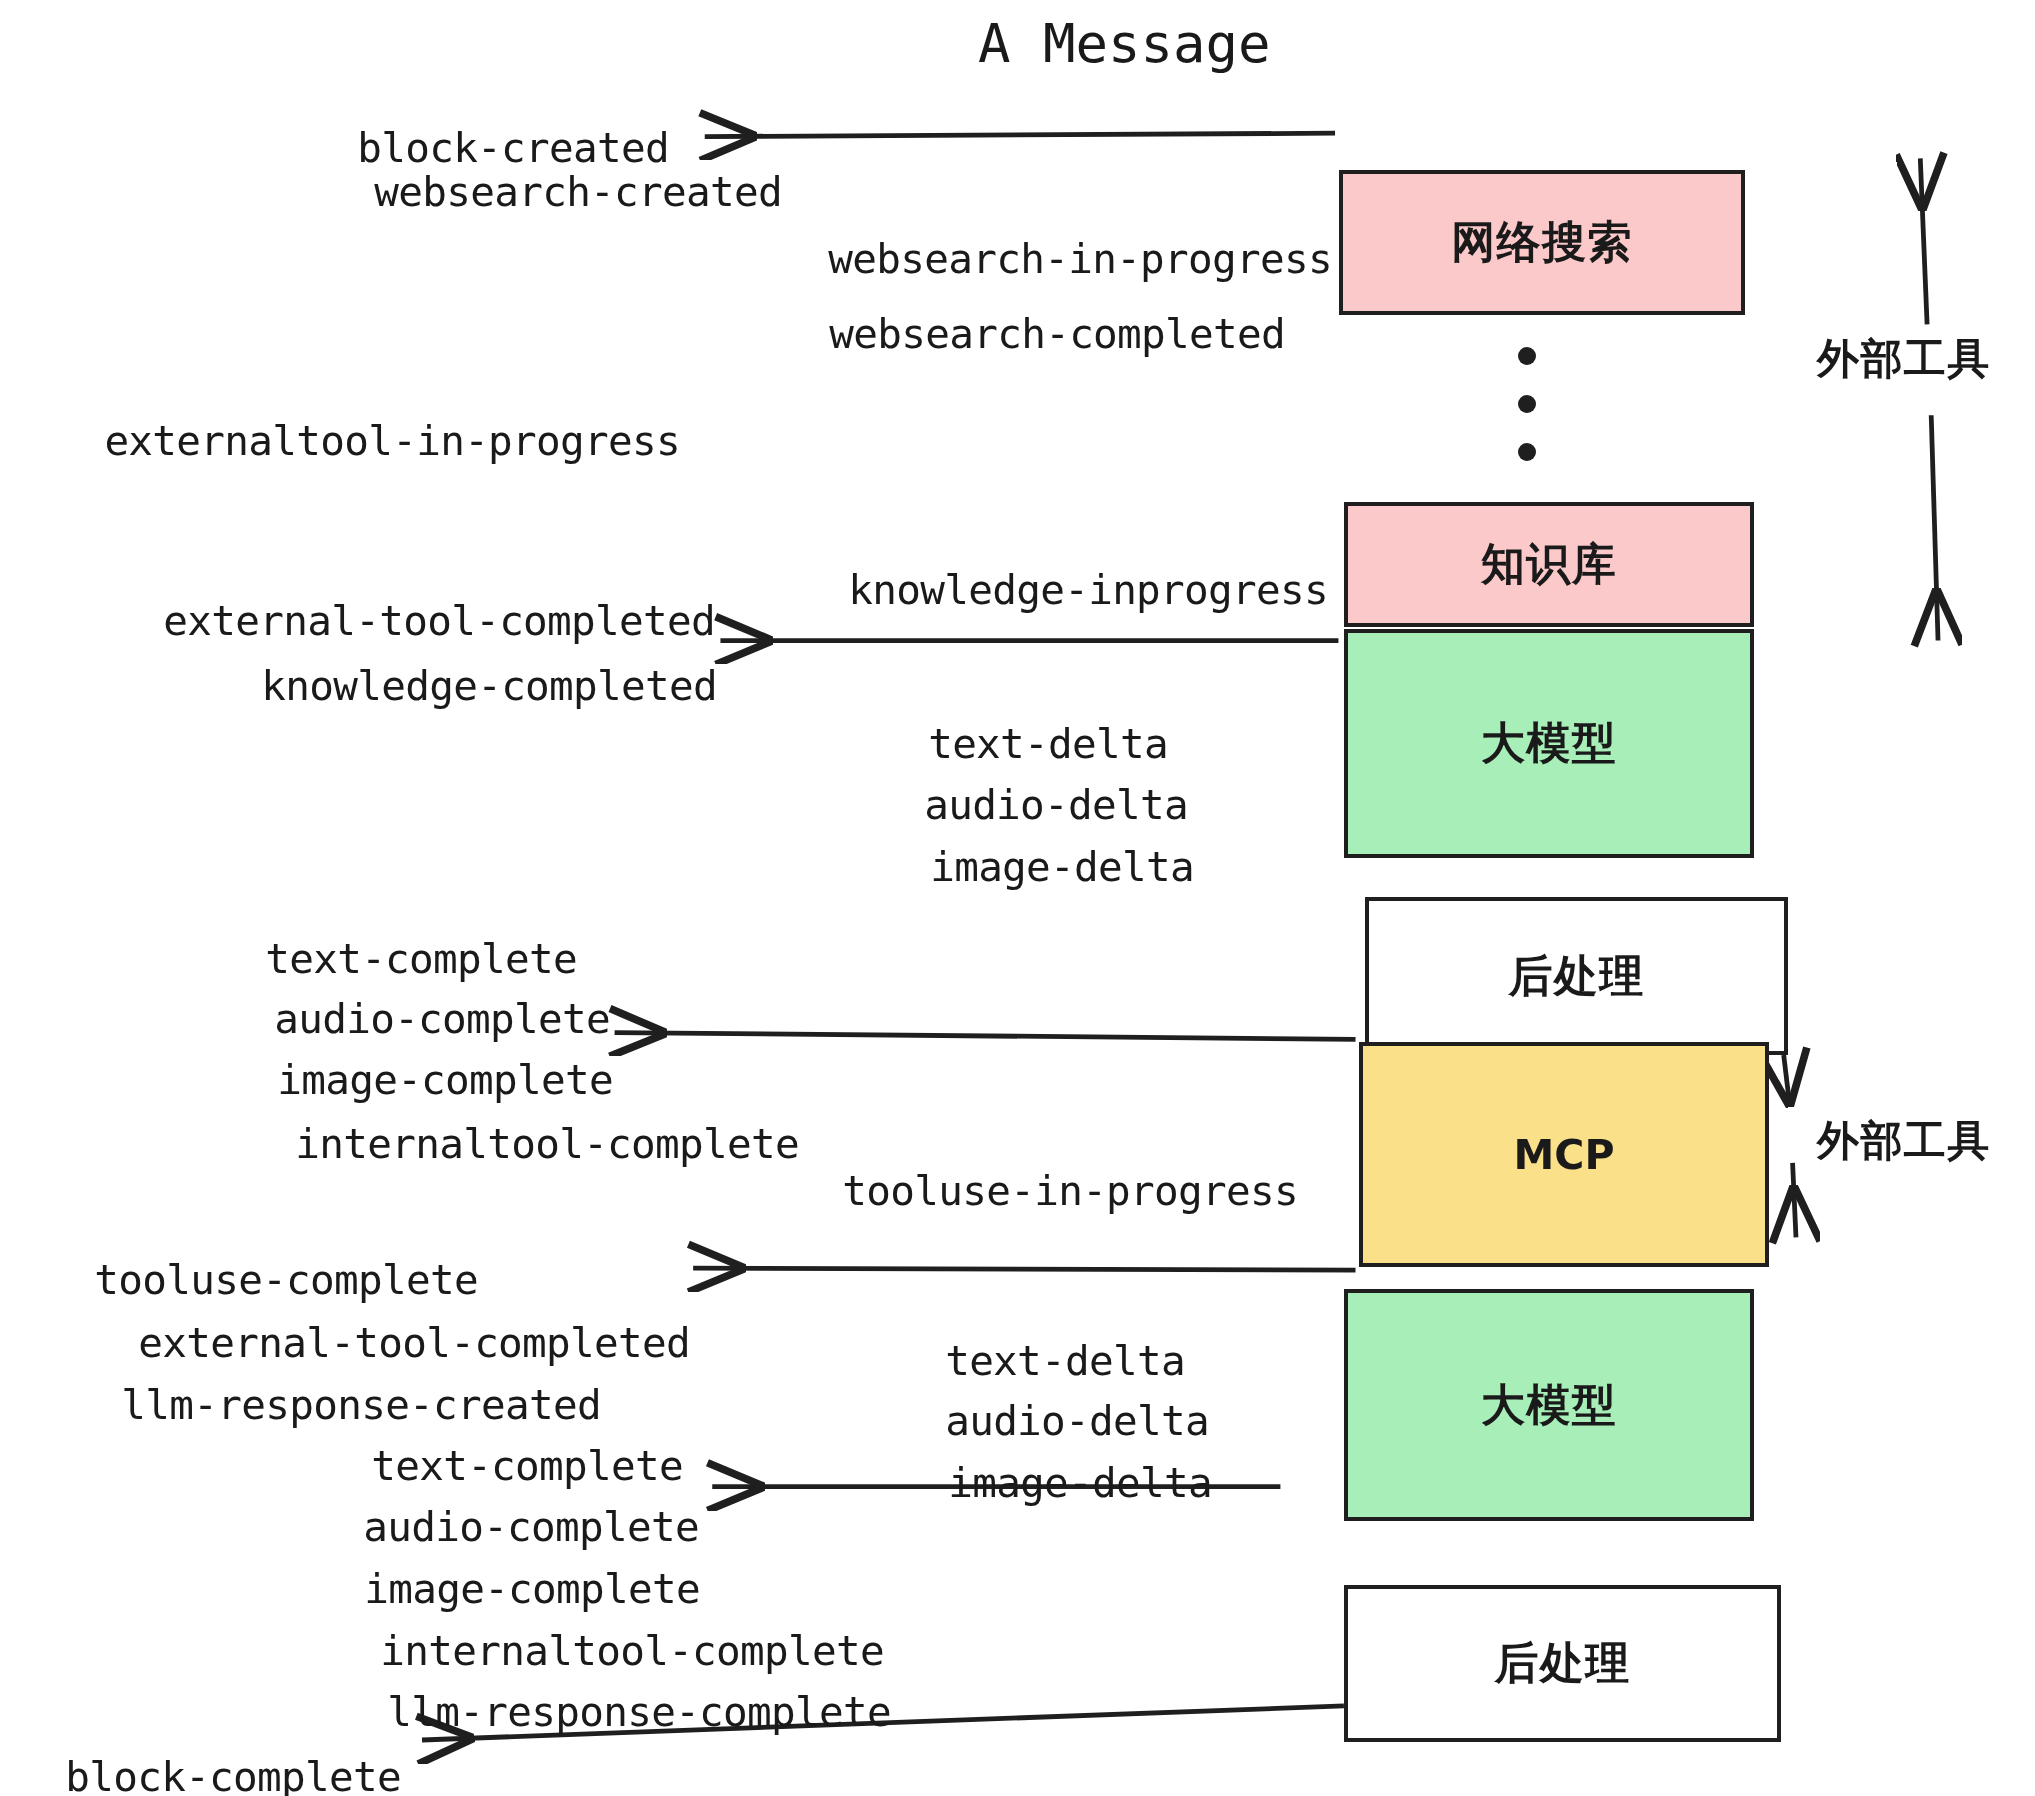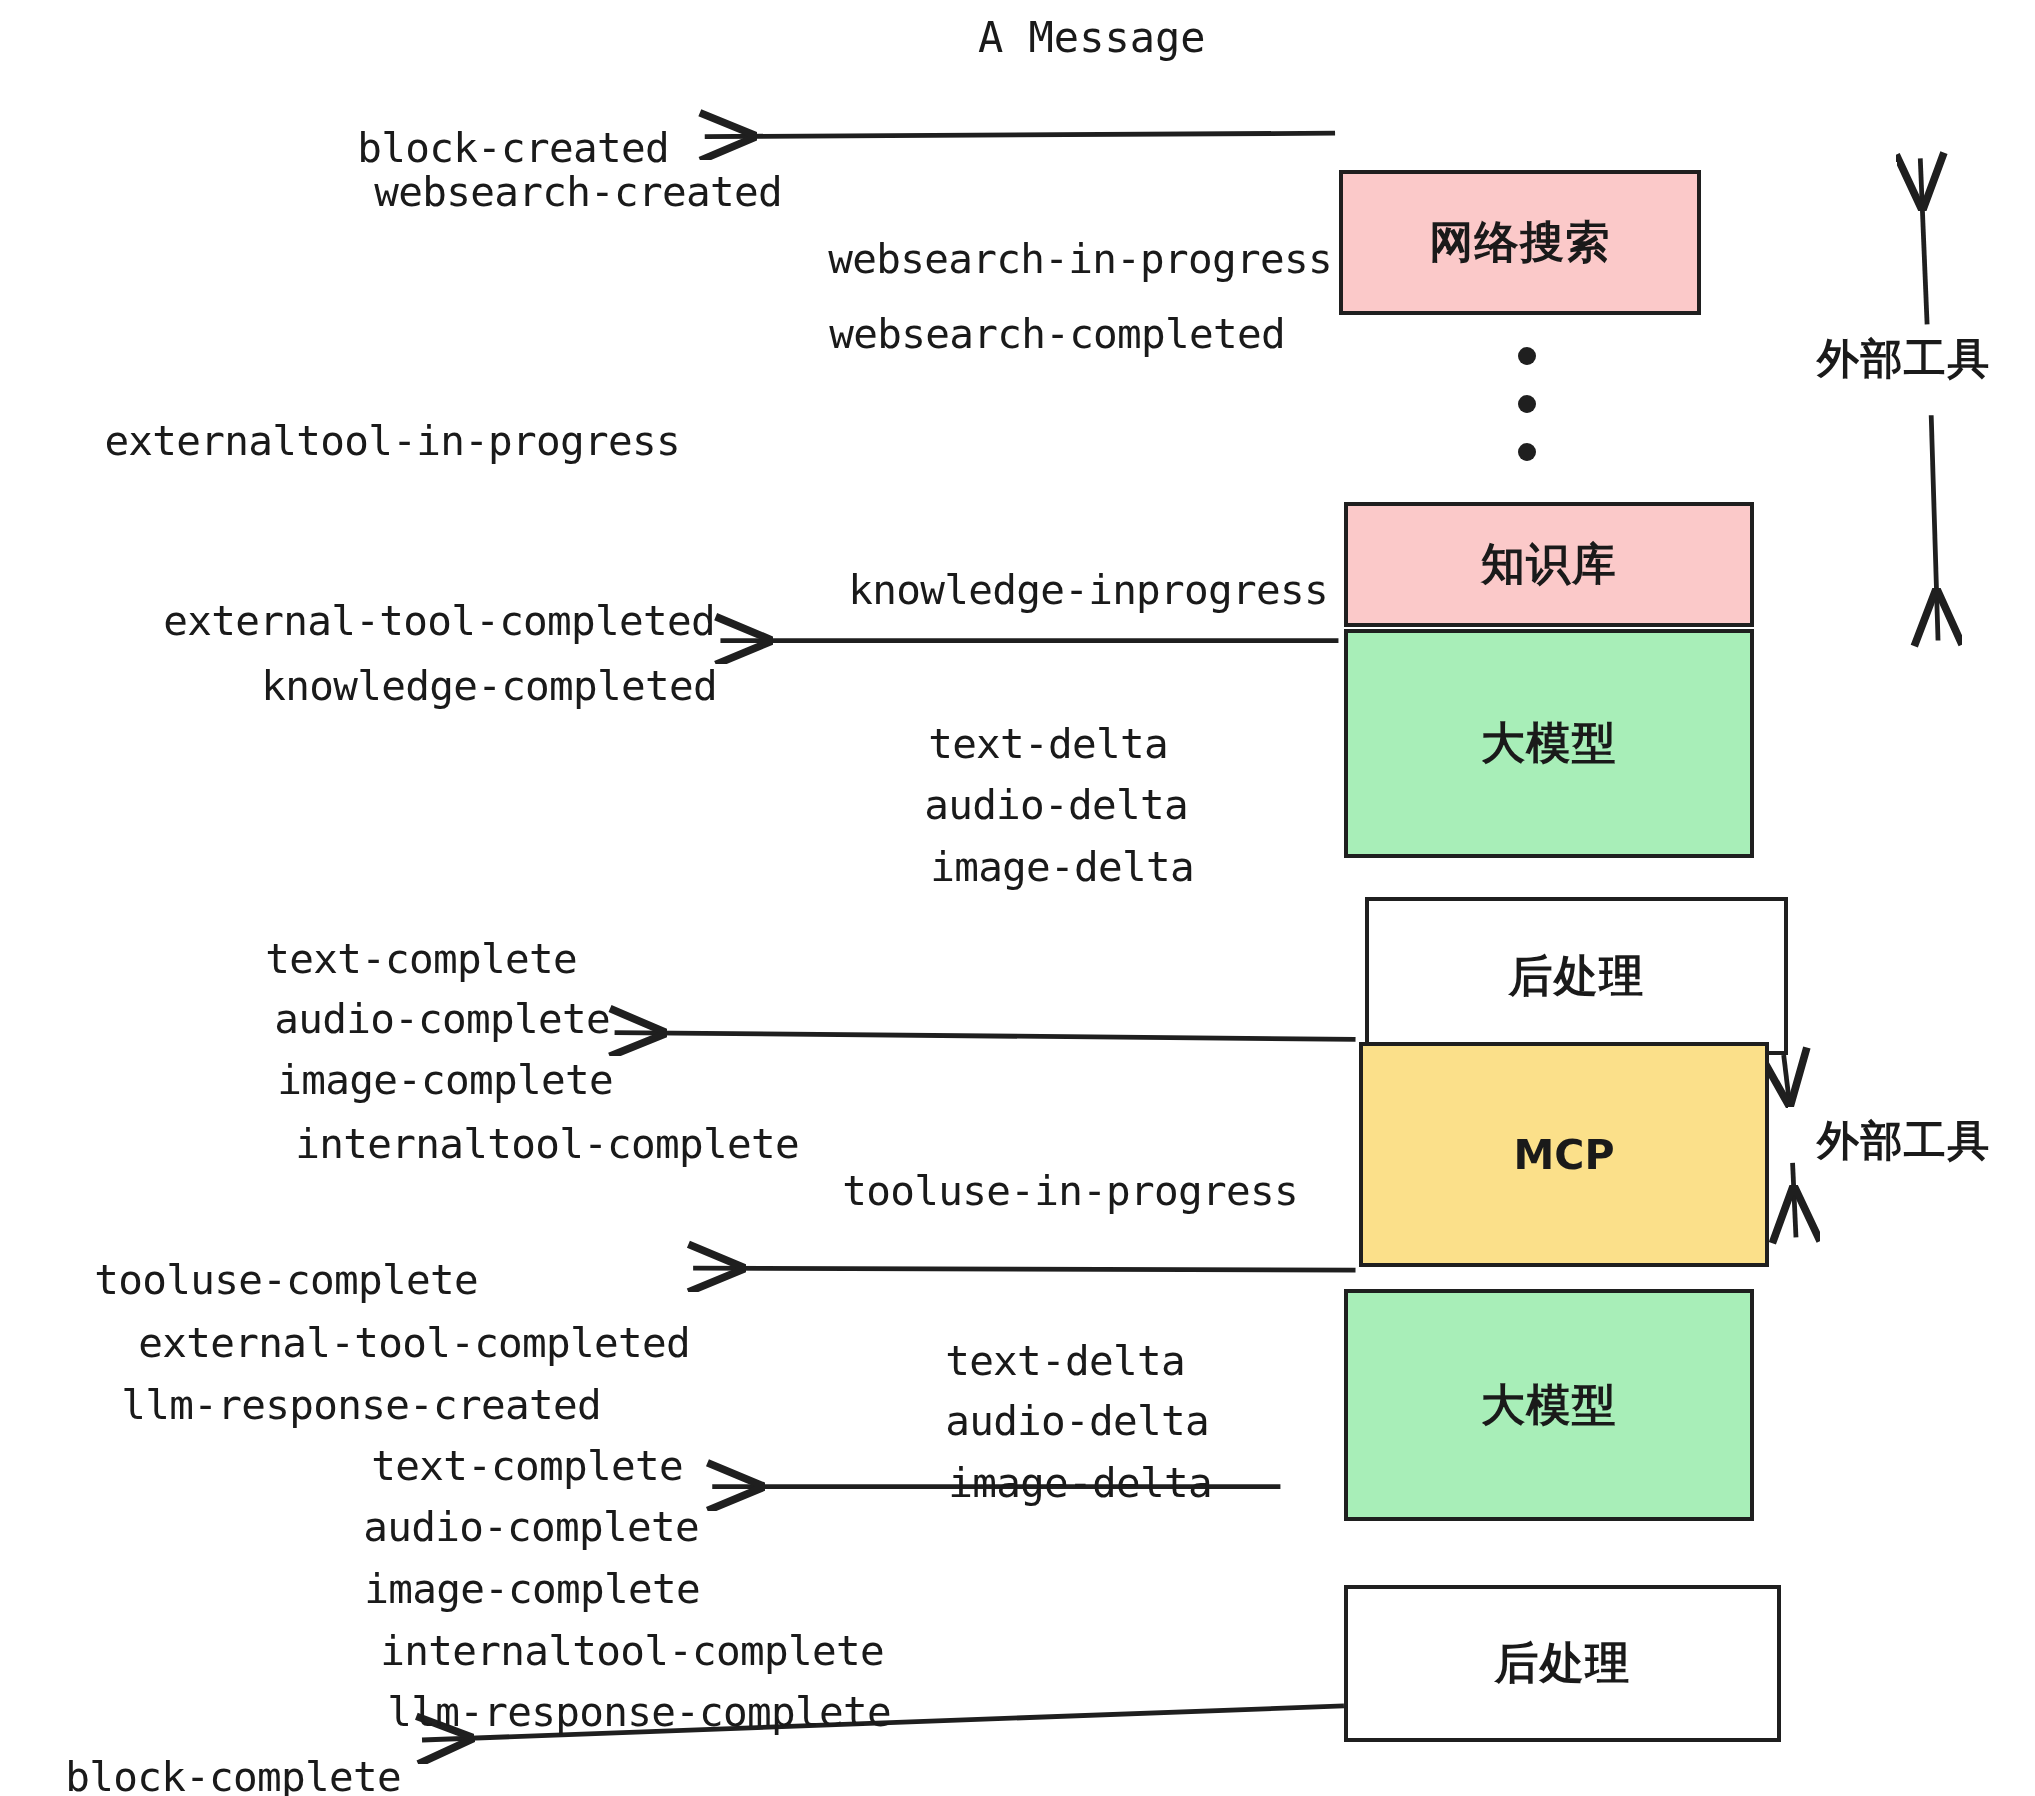--- a/index.html
+++ b/index.html
@@ -17,21 +17,21 @@
     font-size:41px;
     letter-spacing:-0.7px;
     color:#1a1a1a;
     white-space:nowrap;
     line-height:1;
   }
   .evt.r{transform:translateX(-100%);}
   .title{
     position:absolute;
     font-family:"DejaVu Sans Mono","Liberation Mono",monospace;
-    font-size:42px;
+    font-size:54px;
     color:#1a1a1a;
     white-space:nowrap;
     line-height:1;
   }
   .box{
     position:absolute;
     border:4.1px solid #1f1f1f;
     box-sizing:border-box;
     display:flex;
     align-items:center;
@@ -86,21 +86,21 @@
     <line x1="1875" y1="2177" x2="1043" y2="2177" stroke="#1f1f1f" stroke-width="7" marker-end="url(#ah)"></line>
     <line x1="1968" y1="2498" x2="618" y2="2548" stroke="#1f1f1f" stroke-width="7" marker-end="url(#ah)"></line>
 
     <line x1="2822" y1="475" x2="2812" y2="232" stroke="#1f1f1f" stroke-width="7" marker-end="url(#ah)"></line>
     <line x1="2828" y1="608" x2="2838" y2="938" stroke="#1f1f1f" stroke-width="7" marker-end="url(#ah)"></line>
 
     <line x1="2620" y1="1612" x2="2612" y2="1545" stroke="#1f1f1f" stroke-width="7" marker-end="url(#ah)"></line>
     <line x1="2625" y1="1703" x2="2630" y2="1812" stroke="#1f1f1f" stroke-width="7" marker-end="url(#ah)"></line>
   </svg>
 
-  <div class="box" style="left:1339px; top:170px; width:362px; height:145px; background:#fbc9c9;">
+  <div class="box" style="left:1339px; top:170px; width:406px; height:145px; background:#fbc9c9;">
     <span>网络搜索</span>
   </div>
   <div class="box" style="left:1344px; top:502px; width:410px; height:125px; background:#fbc9c9;">
     <span>知识库</span>
   </div>
   <div class="box" style="left:1344px; top:629px; width:410px; height:229px; background:#a8eeb8;">
     <span>大模型</span>
   </div>
   <div class="box" style="left:1365px; top:897px; width:423px; height:158px; background:#ffffff;">
     <span>后处理</span>

